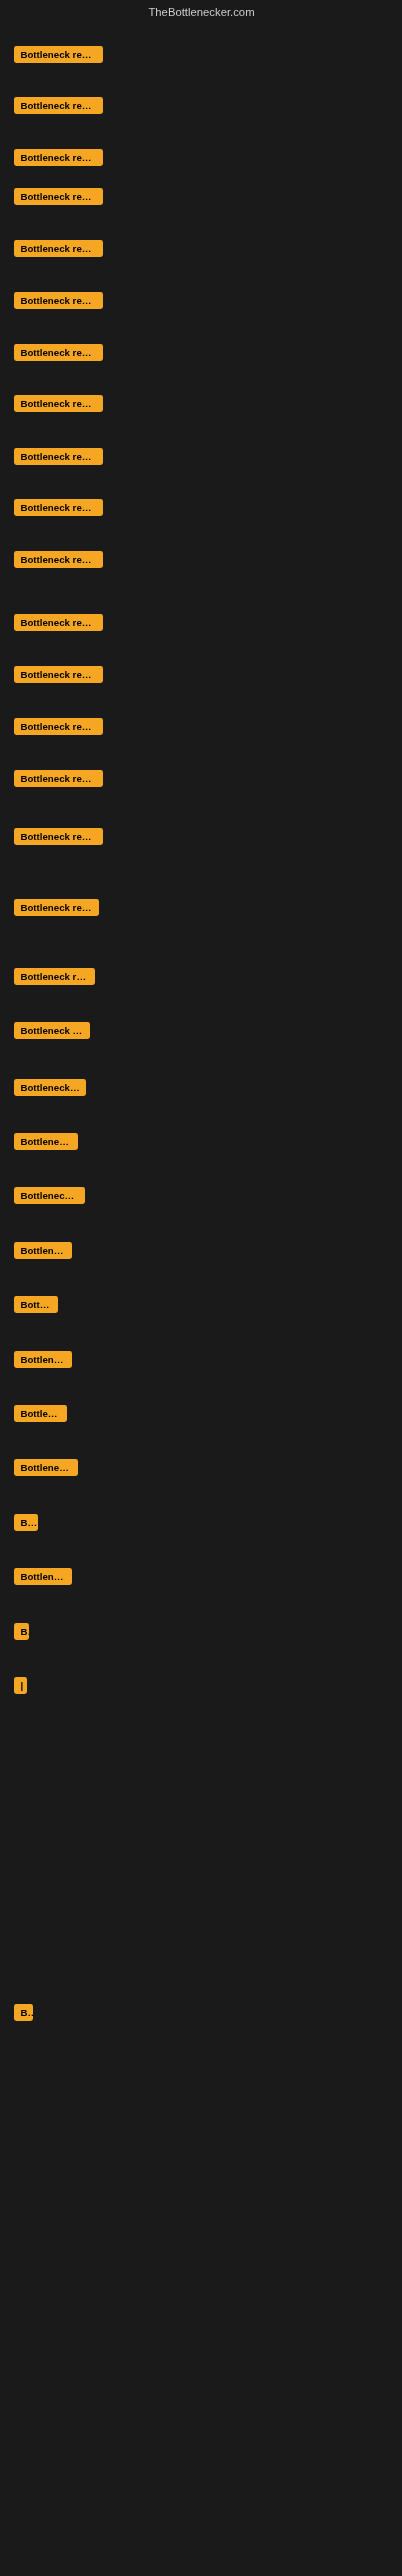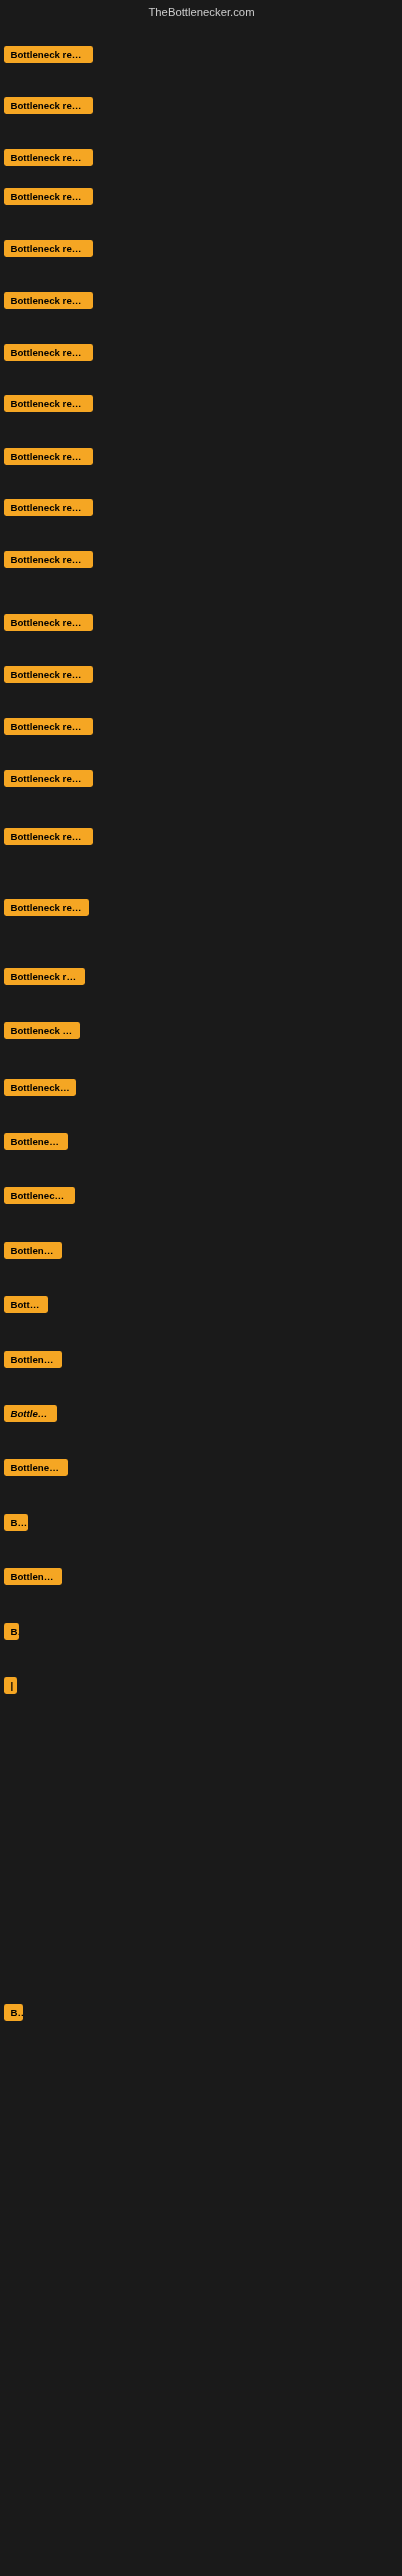--- a/index.html
+++ b/index.html
@@ -34,21 +34,21 @@
       font-weight: bold;
       padding: 3.2px 6.4px;
       border-radius: 2.4px;
       white-space: nowrap;
       overflow: hidden;
       text-overflow: ellipsis;
     }
 
     .row {
       position: absolute;
-      left: 4px;
+      left: 14px;
     }
   </style>
 </head>
 <body>
 
 <span class="site-title">TheBottlenecker.com</span>
 
 <div id="badges-container">
     <div class="row" style="top: 46px;"><span class="bottleneck-badge" style="max-width: 89px; width: 89px;">Bottleneck result</span></div>
     <div class="row" style="top: 97px;"><span class="bottleneck-badge" style="max-width: 89px; width: 89px;">Bottleneck result</span></div>
@@ -68,21 +68,21 @@
     <div class="row" style="top: 828px;"><span class="bottleneck-badge" style="max-width: 89px; width: 89px;">Bottleneck result</span></div>
     <div class="row" style="top: 899px;"><span class="bottleneck-badge" style="max-width: 85px; width: 85px;">Bottleneck result</span></div>
     <div class="row" style="top: 968px;"><span class="bottleneck-badge" style="max-width: 81px; width: 81px;">Bottleneck result</span></div>
     <div class="row" style="top: 1022px;"><span class="bottleneck-badge" style="max-width: 76px; width: 76px;">Bottleneck result</span></div>
     <div class="row" style="top: 1079px;"><span class="bottleneck-badge" style="max-width: 72px; width: 72px;">Bottleneck result</span></div>
     <div class="row" style="top: 1133px;"><span class="bottleneck-badge" style="max-width: 64px; width: 64px;">Bottleneck r</span></div>
     <div class="row" style="top: 1187px;"><span class="bottleneck-badge" style="max-width: 71px; width: 71px;">Bottleneck res</span></div>
     <div class="row" style="top: 1242px;"><span class="bottleneck-badge" style="max-width: 58px; width: 58px;">Bottleneck</span></div>
     <div class="row" style="top: 1296px;"><span class="bottleneck-badge" style="max-width: 44px; width: 44px;">Bottlen</span></div>
     <div class="row" style="top: 1351px;"><span class="bottleneck-badge" style="max-width: 58px; width: 58px;">Bottleneck</span></div>
-    <div class="row" style="top: 1405px;"><span class="bottleneck-badge" style="max-width: 53px; width: 53px; font-style: italic;">Bottlenec</span></div>
+    <div class="row" style="top: 1405px;"><span class="bottleneck-badge" style="max-width: 53px; width: 53px;">Bottlenec</span></div>
     <div class="row" style="top: 1459px;"><span class="bottleneck-badge" style="max-width: 64px; width: 64px;">Bottleneck r</span></div>
     <div class="row" style="top: 1514px;"><span class="bottleneck-badge" style="max-width: 39px; width: 24px;">Bottle</span></div>
     <div class="row" style="top: 1568px;"><span class="bottleneck-badge" style="max-width: 58px; width: 58px;">Bottleneck</span></div>
     <div class="row" style="top: 1623px;"><span class="bottleneck-badge" style="max-width: 14.5px; width: 14.5px;">B</span></div>
     <div class="row" style="top: 1677px;"><span class="bottleneck-badge" style="max-width: 8px; width: 8px;">|</span></div>
     <div class="row" style="top: 2004px;"><span class="bottleneck-badge" style="max-width: 19.3px; width: 19.3px; text-align: right;">Bo</span></div>
   </div>
 
 
 </body></html>

